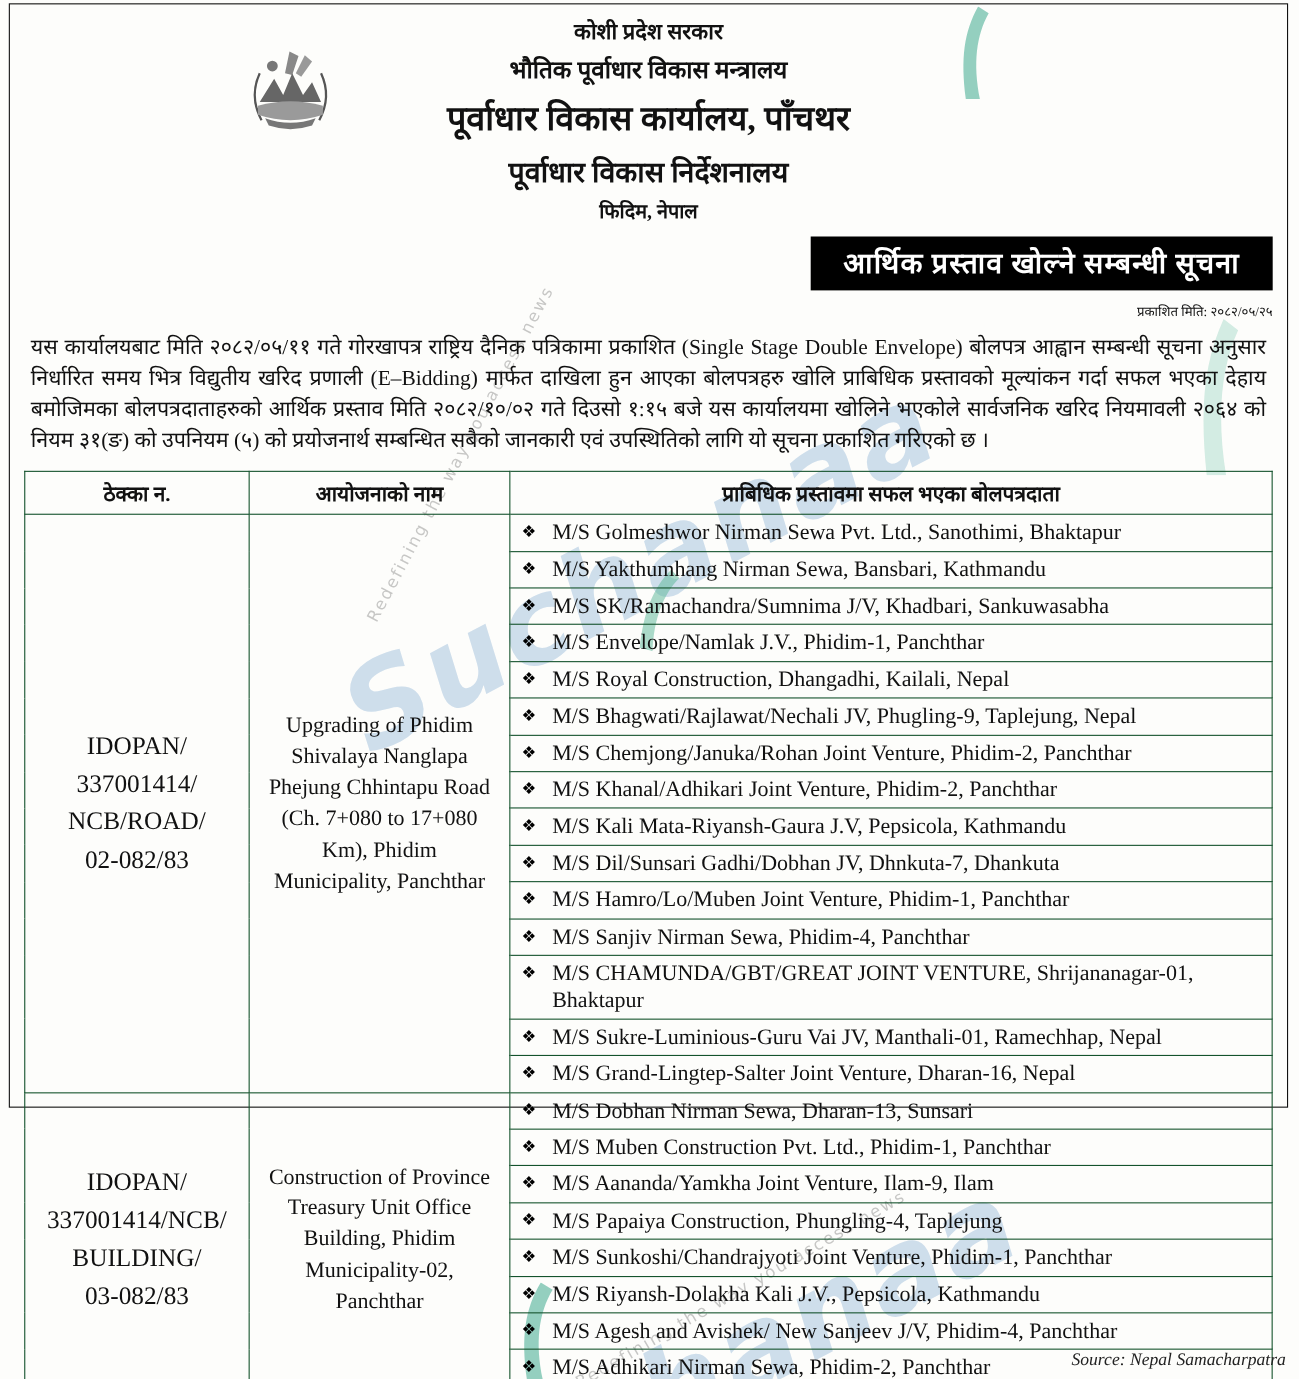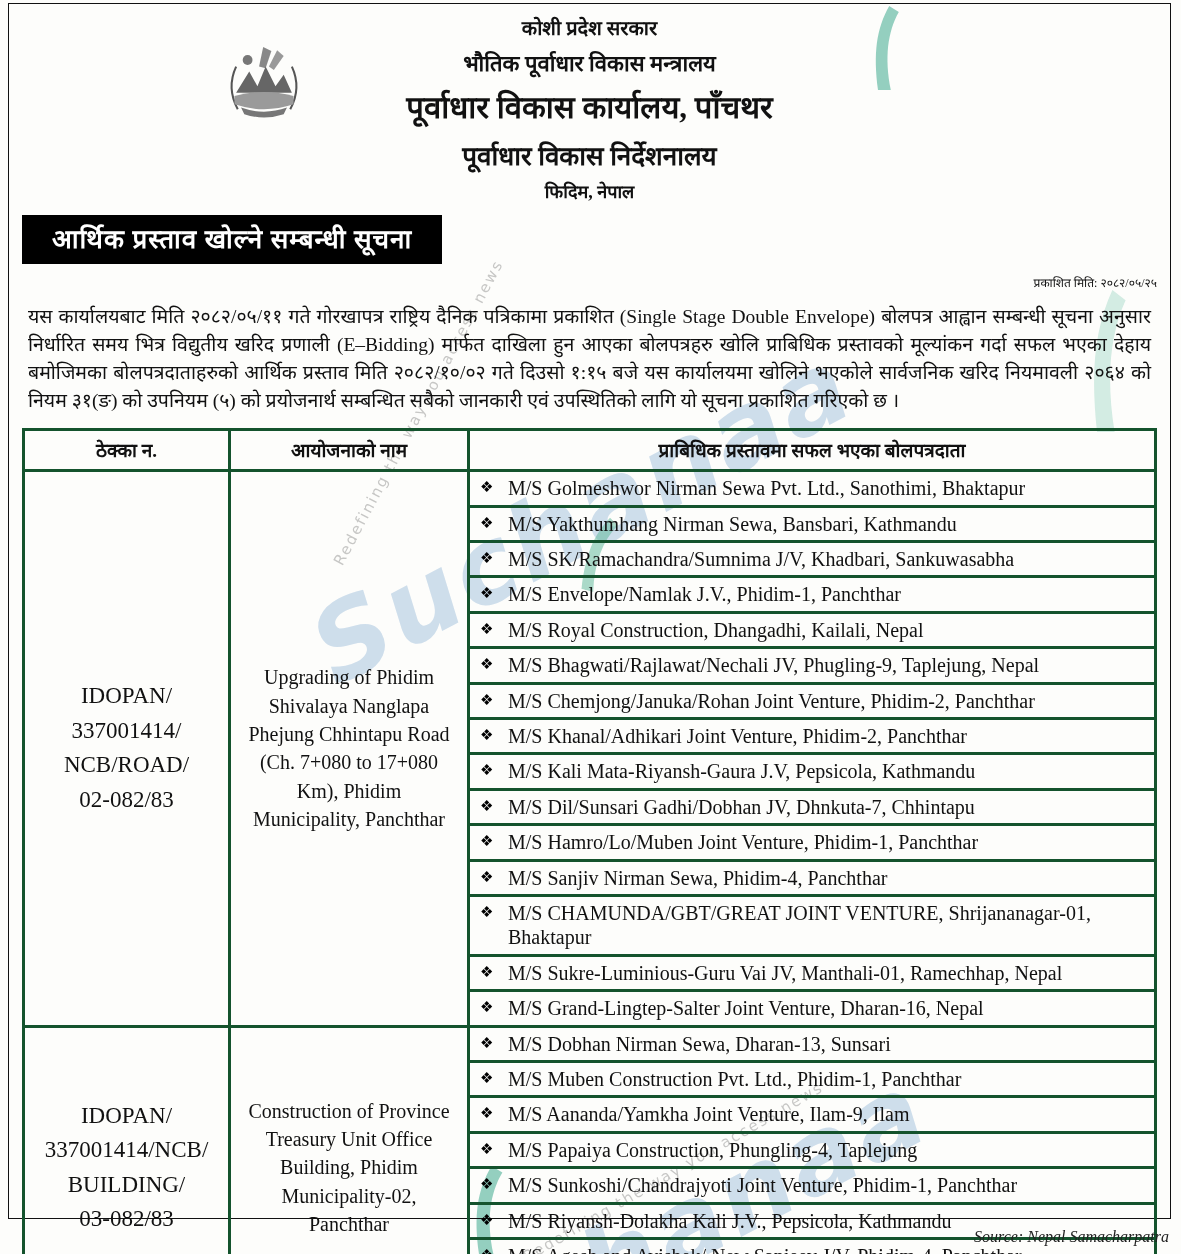--- a/index.html
+++ b/index.html
@@ -24,48 +24,48 @@
   .wm-tagline-1{left:330px;top:560px;transform:rotate(-62deg);transform-origin:left top;}
   .wm-tagline-2{left:520px;top:1250px;transform:rotate(-30deg);transform-origin:left top;}
   .wm-arrow{position:absolute;}
   .wm-arrow-1{left:870px;top:6px;width:32px;height:84px;}
   .wm-arrow-2{left:1086px;top:290px;width:44px;height:142px;opacity:.65;}
   .wm-arrow-3{left:470px;top:1166px;width:36px;height:88px;}
   .wm-arrow-4{left:583px;top:516px;width:30px;height:76px;transform:rotate(14deg);}
 
   
   .doc{
-    position:absolute;left:8px;top:3px;width:1163px;height:1216px;
+    position:absolute;left:8px;top:3px;width:1163px;height:1004px;
     border:1px solid #111;z-index:1;background:transparent;box-sizing:border-box;
     padding:8px 13px 0 13px;
   }
   .hdr{text-align:center;position:relative;}
   .hdr-line{font-weight:bold;}
   .hdr-gov{font-size:20px;margin-top:2px;}
   .hdr-ministry{font-size:22px;margin-top:6px;}
   .hdr-directorate{font-size:26px;margin-top:10px;}
   .hdr-office{font-size:31px;margin-top:8px;}
   .hdr-location{font-size:18px;font-weight:600;margin-top:6px;}
   .emblem{position:absolute;left:200px;top:28px;width:84px;height:82px;}
 
-  .banner-wrap{text-align:left;margin-top:12px;}
+  .banner-wrap{text-align:right;margin-top:12px;}
   .banner{
     display:inline-block;background:#000;color:#fff;font-weight:bold;font-size:26px;
     padding:5px 30px 8px 30px;letter-spacing:1px;
   }
   .pub-date{text-align:right;font-weight:normal;font-size:12px;margin-top:10px;}
 
   .body-par{
     font-size:19.5px;line-height:1.44;text-align:justify;margin:12px 6px 0 6px;
   }
 
   table.notice{
     width:100%;border-collapse:collapse;margin-top:13px;background:transparent;
   }
-  table.notice th,table.notice td{border:3px solid #14532d;}
+  table.notice th,table.notice td{border:1px solid #14532d;}
   table.notice th{font-size:19px;font-weight:bold;padding:6px 4px;text-align:center;}
   .col-contract{width:195px;}
   .col-project{width:228px;}
   .contract-cell{
     text-align:center;vertical-align:middle;font-size:23px;line-height:1.5;padding:6px;
   }
   .project-cell{
     text-align:center;vertical-align:middle;font-size:20px;line-height:1.42;padding:6px 10px;
   }
   .bidder-cell{
@@ -170,21 +170,21 @@
         <tr>
           <td class="bidder-cell"><span class="bullet">❖</span><span>M/S Chemjong/Januka/Rohan Joint Venture, Phidim-2, Panchthar</span></td>
         </tr>
         <tr>
           <td class="bidder-cell"><span class="bullet">❖</span><span>M/S Khanal/Adhikari Joint Venture, Phidim-2, Panchthar</span></td>
         </tr>
         <tr>
           <td class="bidder-cell"><span class="bullet">❖</span><span>M/S Kali Mata-Riyansh-Gaura J.V, Pepsicola, Kathmandu</span></td>
         </tr>
         <tr>
-          <td class="bidder-cell"><span class="bullet">❖</span><span>M/S Dil/Sunsari Gadhi/Dobhan JV, Dhnkuta-7, Chhintapu</span></td>
+          <td class="bidder-cell"><span class="bullet">❖</span><span>M/S Dil/Sunsari Gadhi/Dobhan JV, Dhnkuta-7, Dhankuta</span></td>
         </tr>
         <tr>
           <td class="bidder-cell"><span class="bullet">❖</span><span>M/S Hamro/Lo/Muben Joint Venture, Phidim-1, Panchthar</span></td>
         </tr>
         <tr>
           <td class="bidder-cell"><span class="bullet">❖</span><span>M/S Sanjiv Nirman Sewa, Phidim-4, Panchthar</span></td>
         </tr>
         <tr>
           <td class="bidder-cell"><span class="bullet">❖</span><span>M/S CHAMUNDA/GBT/GREAT JOINT VENTURE, Shrijananagar-01, Bhaktapur</span></td>
         </tr>

